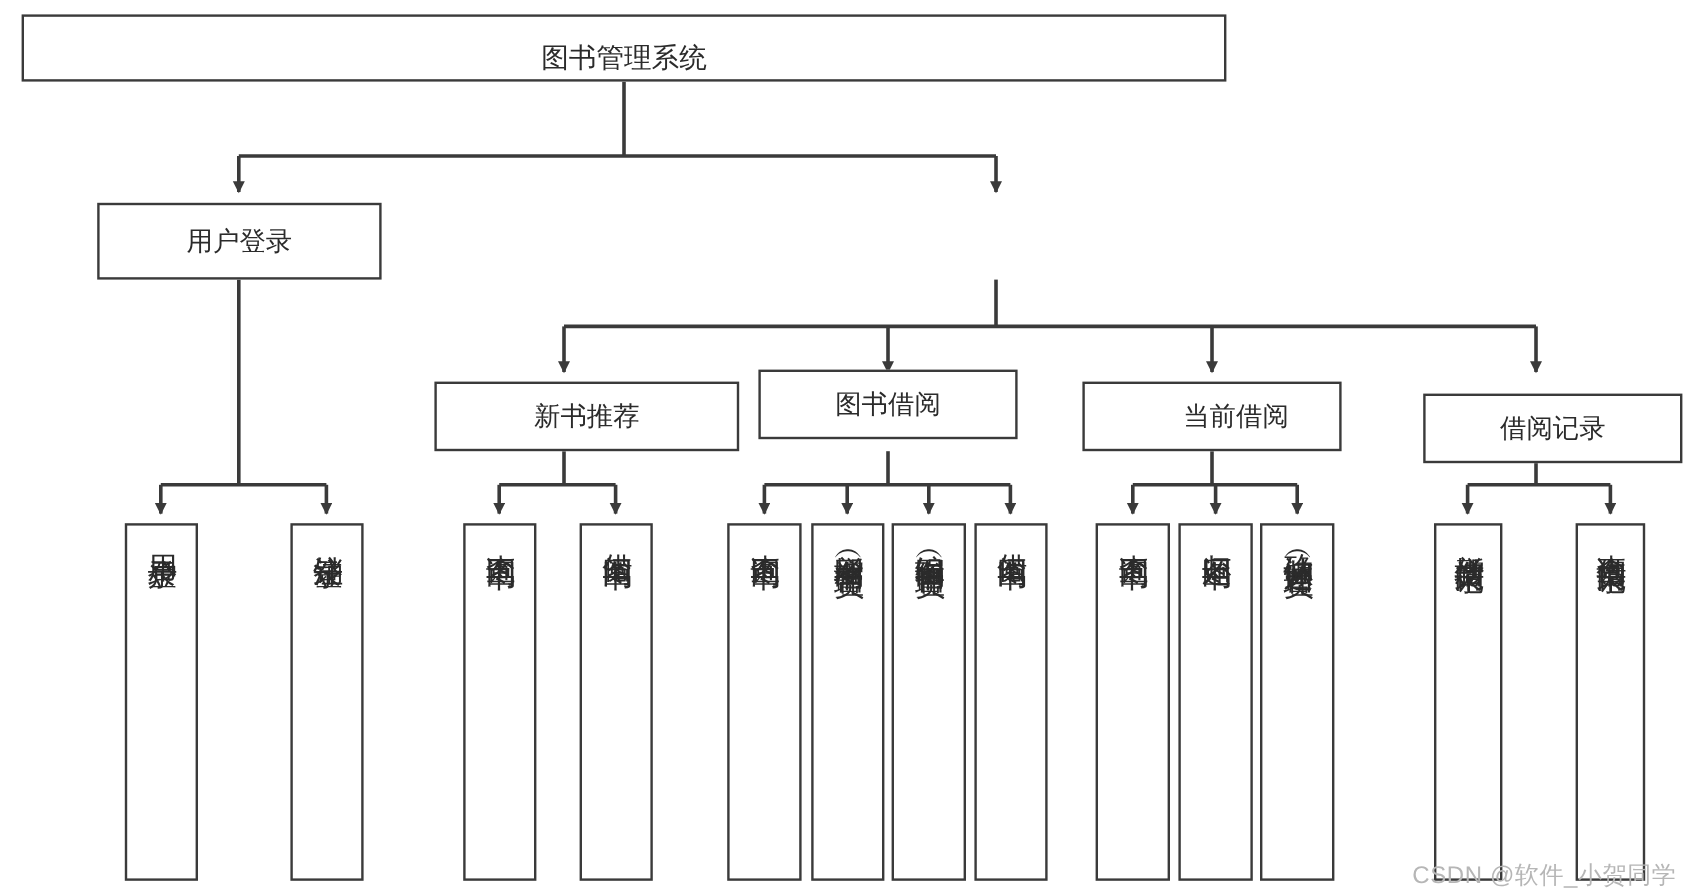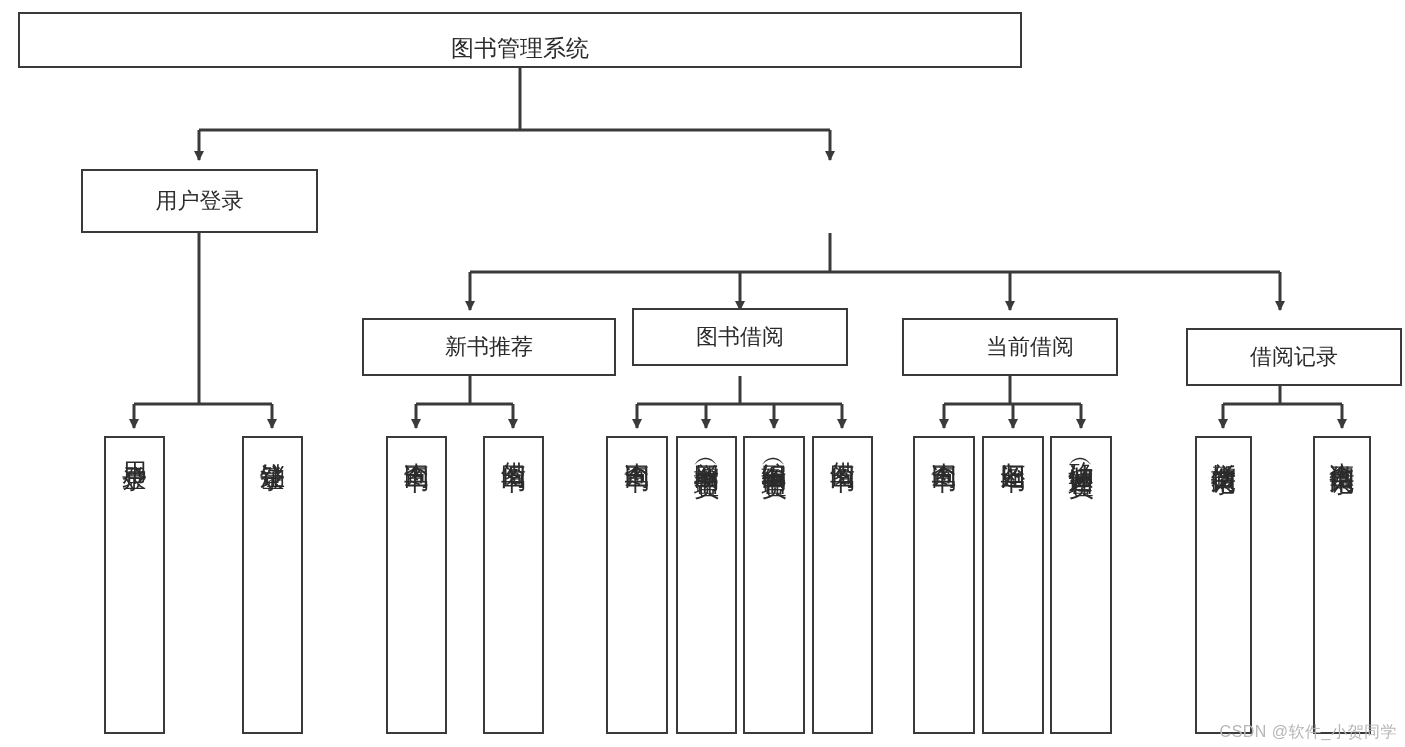--- a/index.html
+++ b/index.html
@@ -60,21 +60,21 @@
     text-orientation: upright;
     font-size: 25px;
     letter-spacing: 2px;
     line-height: 1;
     white-space: nowrap;
   }
   .watermark {
     position: absolute;
     right: 8px;
     bottom: 4px;
-    font-size: 16px;
+    font-size: 20px;
     color: #b6b6b6;
     letter-spacing: 0.5px;
     z-index: 3;
     white-space: nowrap;
   }
 </style>
 </head>
 <body>
 
 <div id="canvas">

